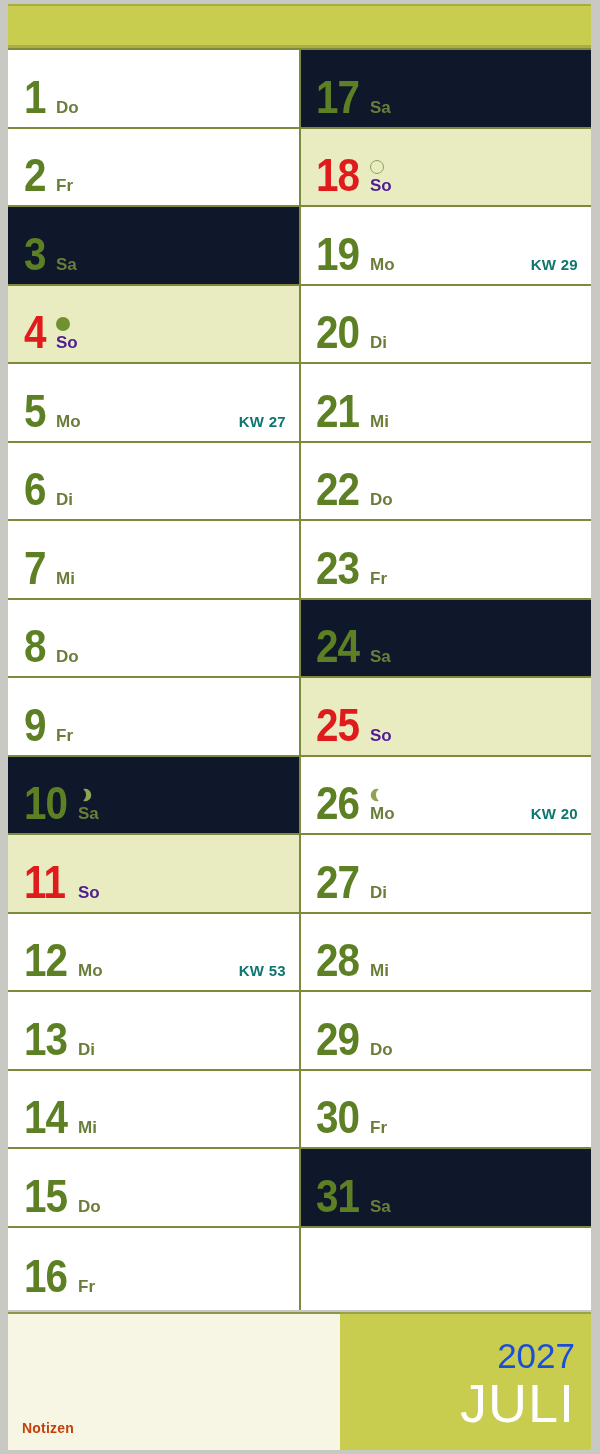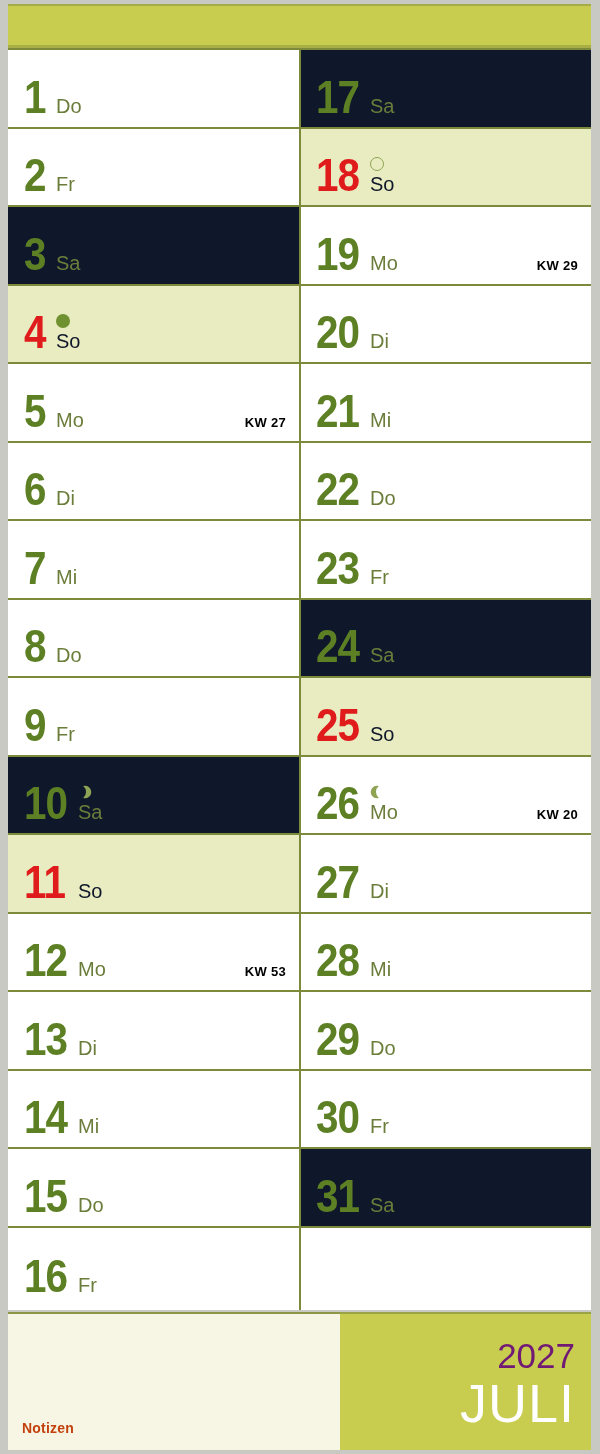--- a/index.html
+++ b/index.html
@@ -111,27 +111,27 @@
 
   .dayside {
     position: absolute;
     bottom: 11px;
     font-size: 0;
     line-height: 1;
     white-space: nowrap;
   }
   .wd {
     display: block;
-    font-size: 20px;
+    font-size: 17px;
     line-height: 1;
-    font-weight: normal;
+    font-weight: bold;
     color: #6b7d3a;
     letter-spacing: 0px;
   }
-  .day-cell.sun .wd { color: #0f172a; }
+  .day-cell.sun .wd { color: #4c1d95; }
 
   .moon {
     display: block;
     width: 14px;
     height: 14px;
     margin-bottom: 3px;
     position: relative;
   }
   .moon.new {
     border-radius: 50%;
@@ -146,23 +146,23 @@
   .moon.waxing, .moon.waning {
     overflow: visible;
     background: transparent;
   }
   .moon.waxing svg, .moon.waning svg { display: block; }
 
   .kw {
     position: absolute;
     right: 13px;
     bottom: 11px;
-    font-size: 13px;
+    font-size: 15px;
     font-weight: bold;
-    color: #000000;
+    color: #0f766e;
     letter-spacing: 0.3px;
     white-space: nowrap;
   }
 
   
   #footer {
     position: absolute;
     left: 8px;
     top: 1312px;
     width: 583px;
@@ -198,21 +198,21 @@
     box-sizing: border-box;
     border-top: 2px solid #9aa345;
   }
   #year-text {
     position: absolute;
     right: 16px;
     top: 24px;
     font-size: 35px;
     line-height: 1;
     font-weight: 300;
-    color: #701a75;
+    color: #1d4ed8;
     letter-spacing: 0px;
   }
   #month-text {
     position: absolute;
     right: 16px;
     top: 62px;
     font-size: 54px;
     line-height: 1;
     font-weight: 300;
     color: #ffffff;

